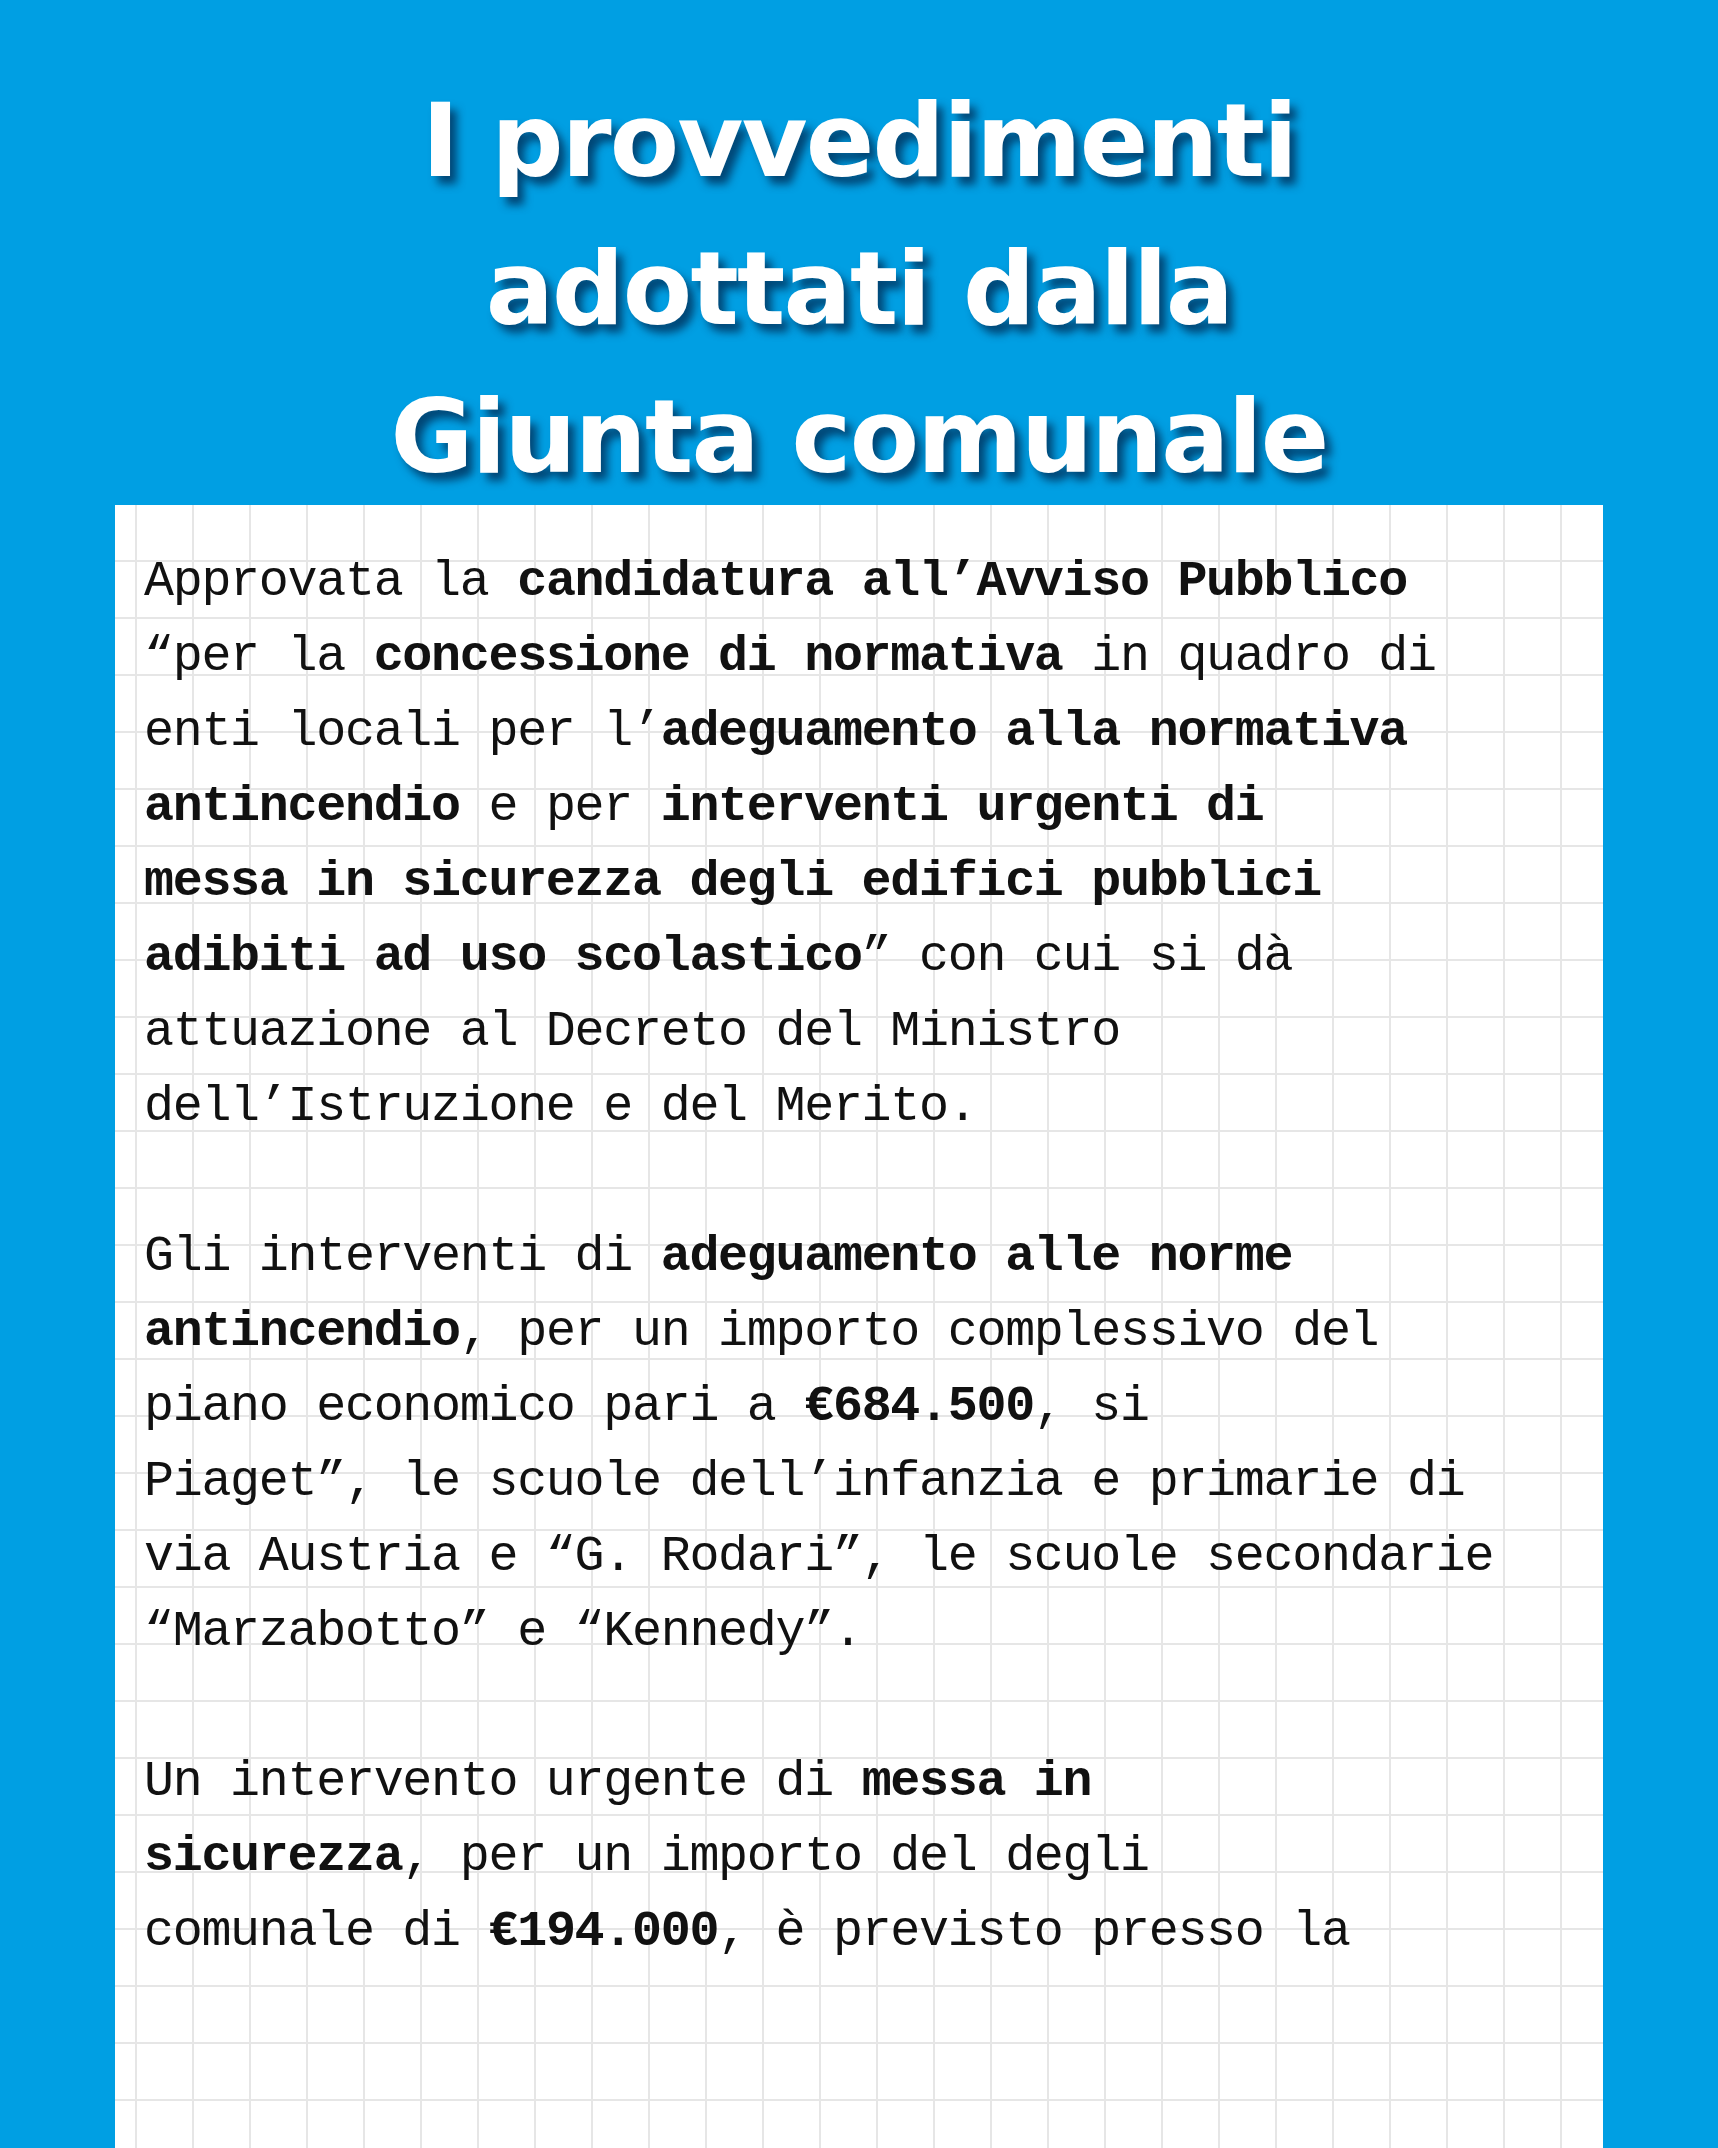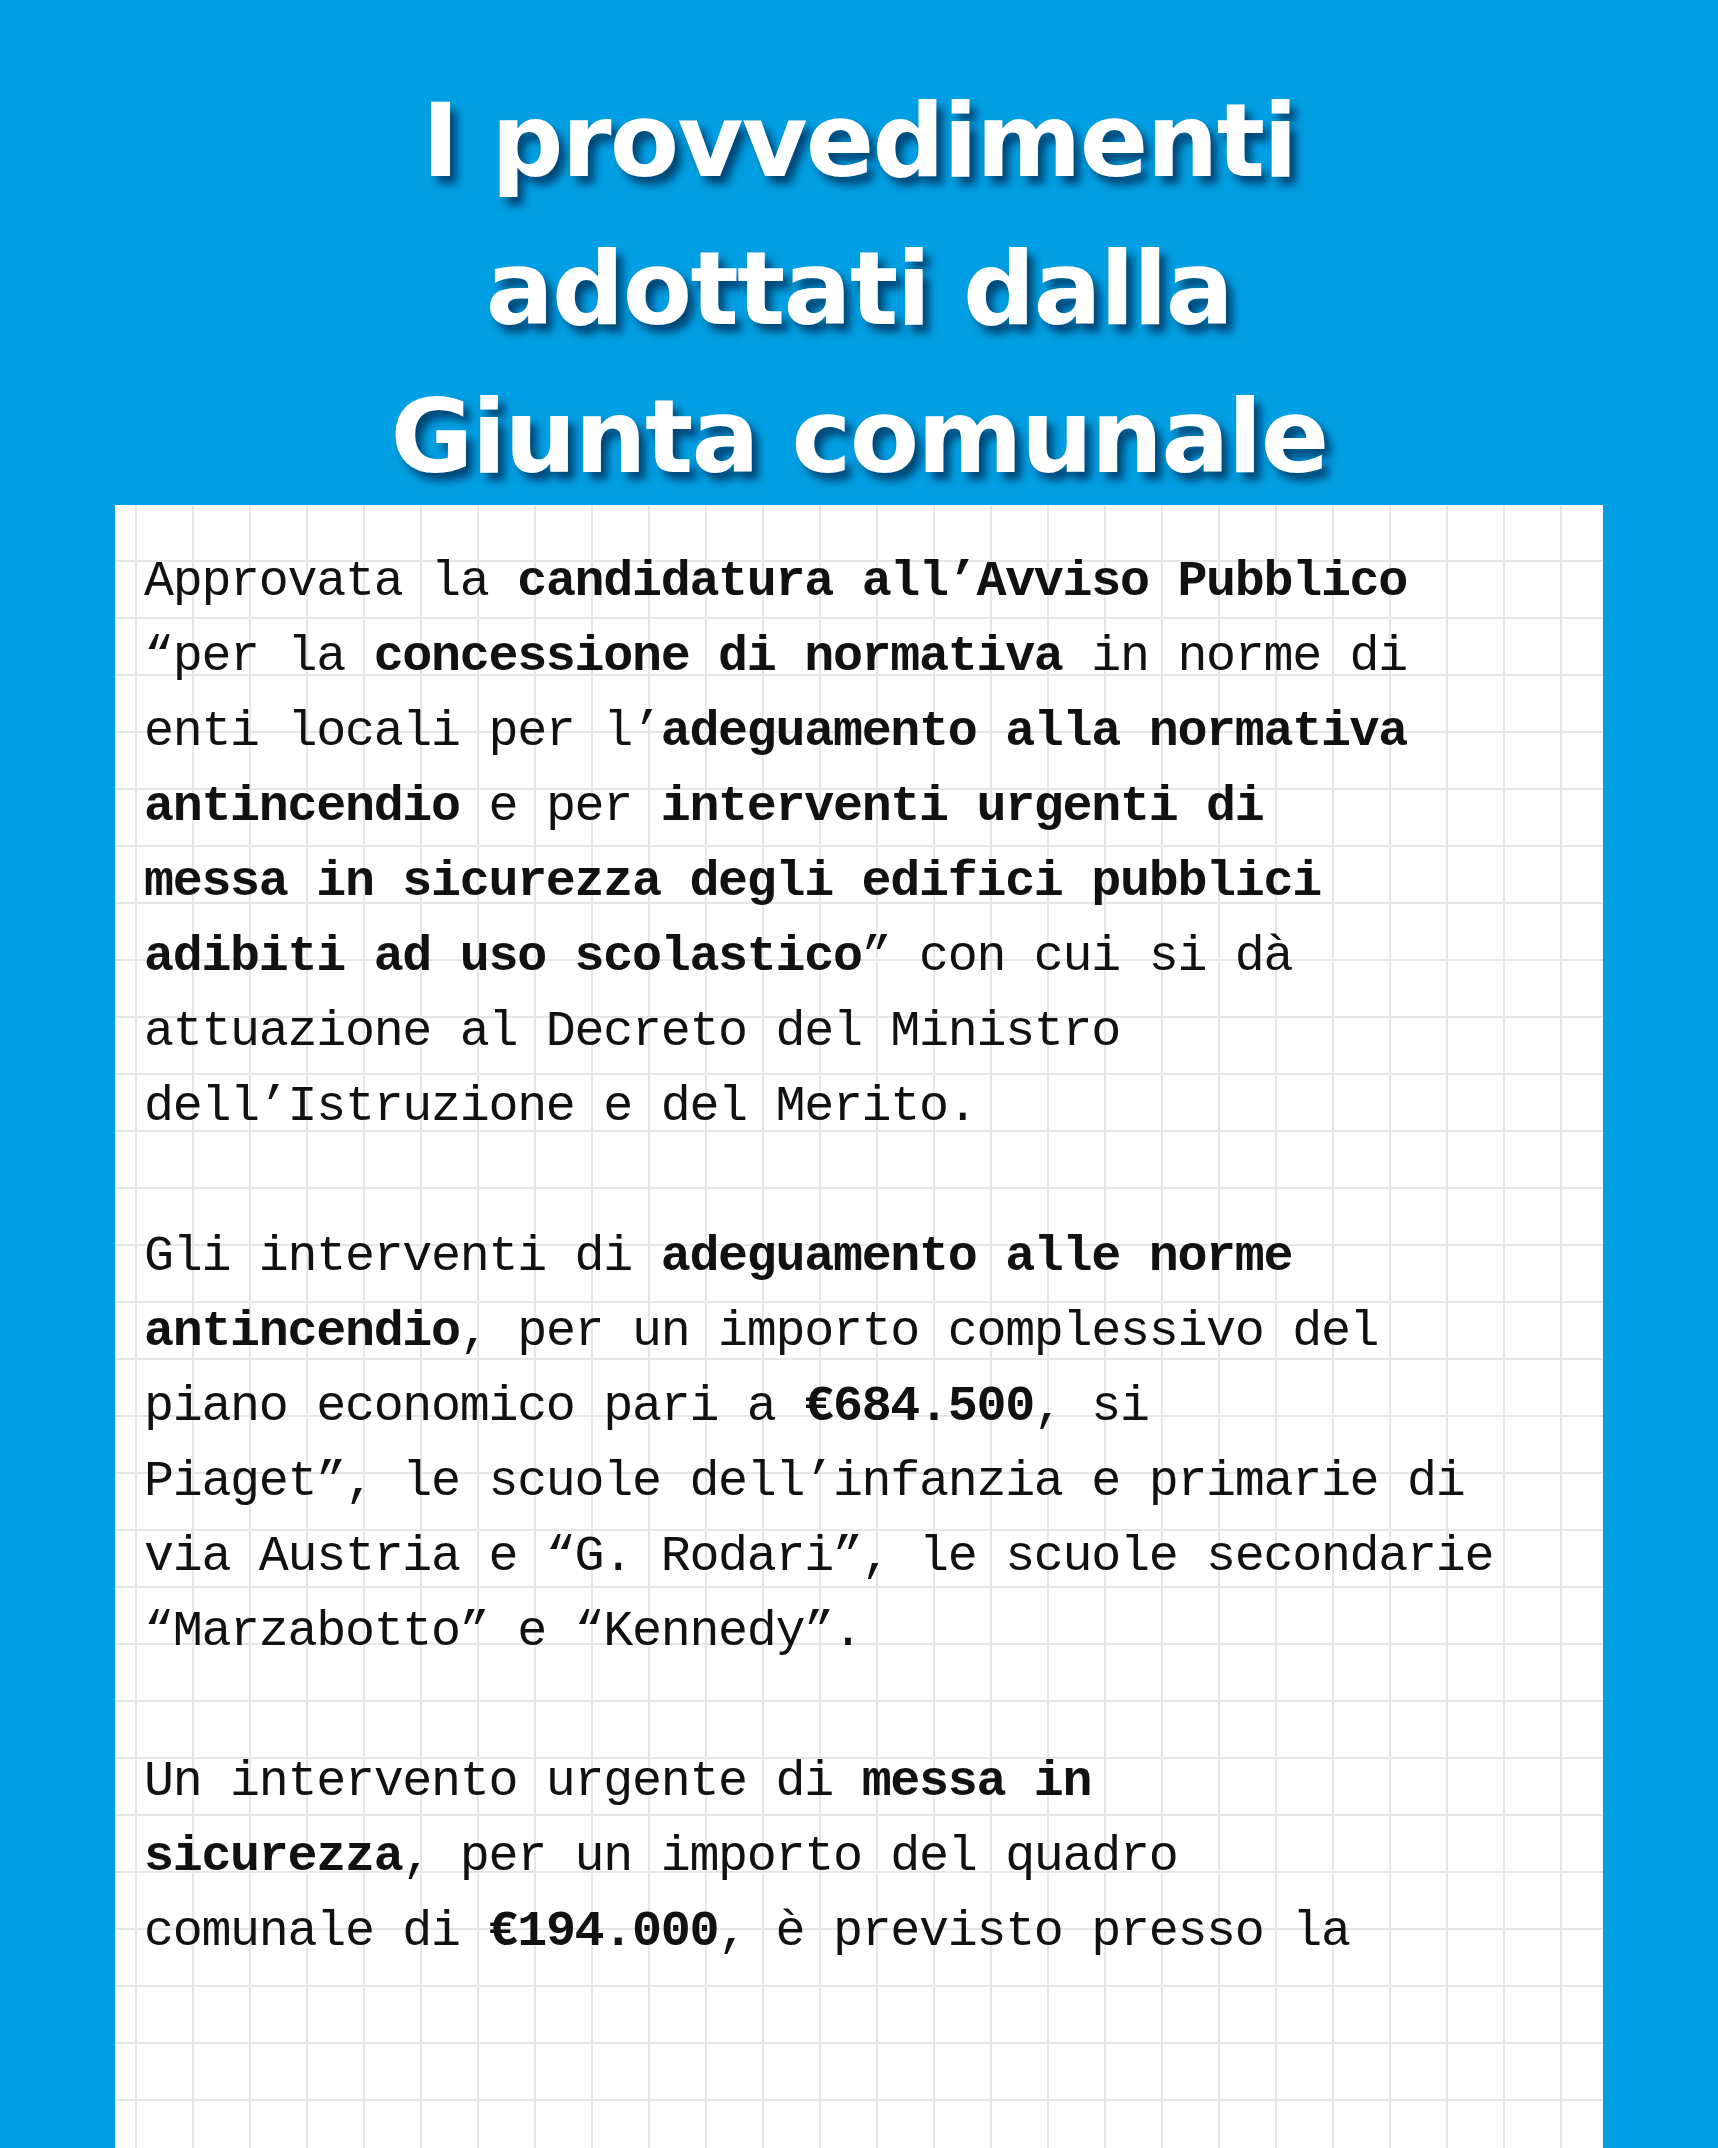--- a/index.html
+++ b/index.html
@@ -46,35 +46,35 @@
   <div>I provvedimenti</div>
   <div>adottati dalla</div>
   <div>Giunta comunale</div>
 </div>
 
 <div class="panel"></div>
 
 <div class="body-text" id="body-text">
   <p>
       <span class="line"><span>Approvata la </span><b>candidatura all’Avviso Pubblico</b></span>
-      <span class="line"><span>“per la </span><b>concessione di normativa</b><span> in norme di</span></span>
+      <span class="line"><span>“per la </span><b>concessione di normativa</b><span> in quadro di</span></span>
       <span class="line"><span>enti locali per l’</span><b>adeguamento alla normativa</b></span>
       <span class="line"><b>antincendio</b><span> e per </span><b>interventi urgenti di</b></span>
       <span class="line"><b>messa in sicurezza degli edifici pubblici</b></span>
       <span class="line"><b>adibiti ad uso scolastico</b><span>” con cui si dà</span></span>
       <span class="line"><span>attuazione al Decreto del Ministro</span></span>
       <span class="line"><span>dell’Istruzione e del Merito.</span></span>
     </p>
   <p>
       <span class="line"><span>Gli interventi di </span><b>adeguamento alle norme</b></span>
       <span class="line"><b>antincendio</b><span>, per un importo complessivo del</span></span>
       <span class="line"><span>piano economico pari a </span><b>€684.500</b><span>, si</span></span>
       <span class="line"><span>Piaget”, le scuole dell’infanzia e primarie di</span></span>
       <span class="line"><span>via Austria e “G. Rodari”, le scuole secondarie</span></span>
       <span class="line"><span>“Marzabotto” e “Kennedy”.</span></span>
     </p>
   <p>
       <span class="line"><span>Un intervento urgente di </span><b>messa in</b></span>
-      <span class="line"><b>sicurezza</b><span>, per un importo del quadro</span></span>
+      <span class="line"><b>sicurezza</b><span>, per un importo del degli</span></span>
       <span class="line"><span>comunale di </span><b>€194.000</b><span>, è previsto presso la</span></span>
     </p>
 </div>
 
 
 </body></html>

